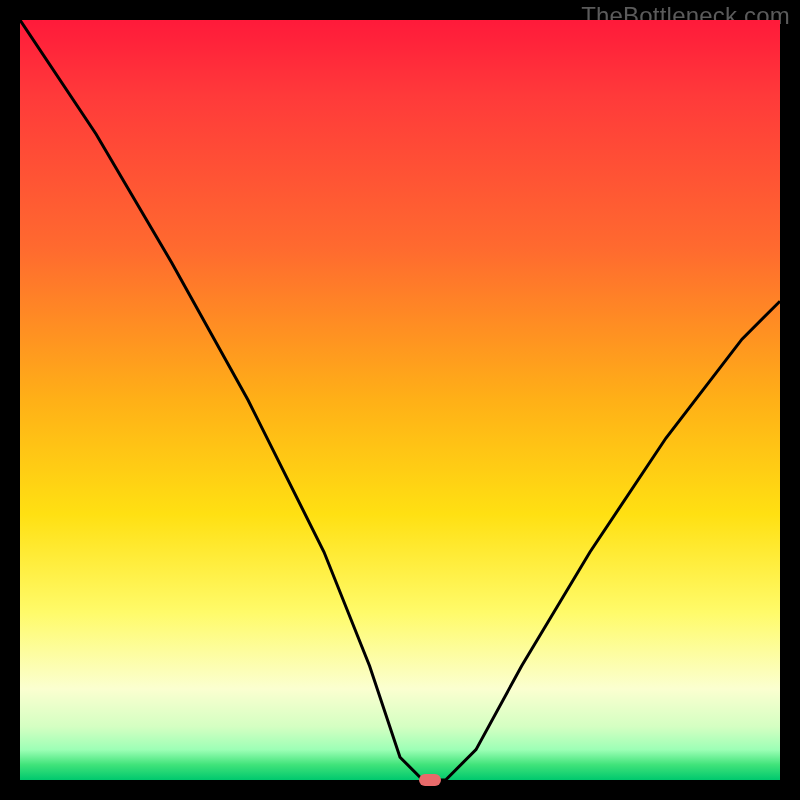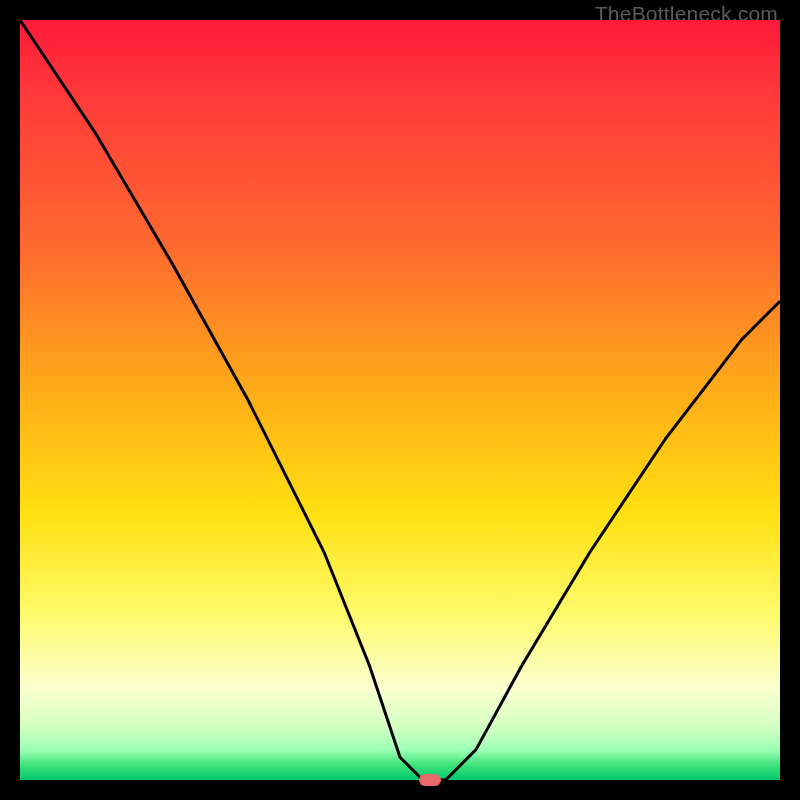--- a/index.html
+++ b/index.html
@@ -45,23 +45,23 @@
   }
   svg.curve {
     position: absolute;
     left: 0; top: 0;
     width: 100%;
     height: 100%;
   }
   .watermark {
     position: absolute;
     top: 2px;
-    right: 22px;
+    right: 10px;
     color: #5b5b5b;
-    font-size: 21px;
+    font-size: 24px;
     letter-spacing: 0.2px;
     font-weight: 500;
   }
   .marker {
     position: absolute;
     width: 22px;
     height: 12px;
     border-radius: 6px;
     background: #e86a6a;
     transform: translate(-50%, -50%);

